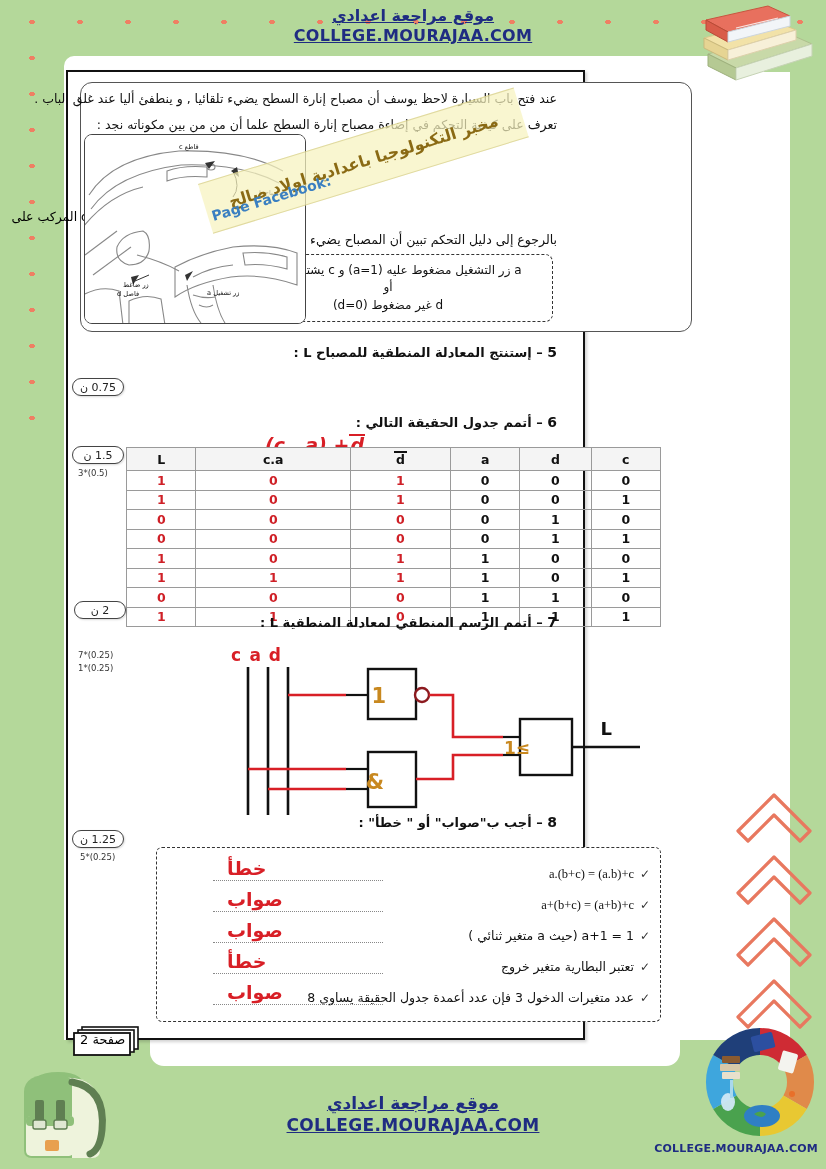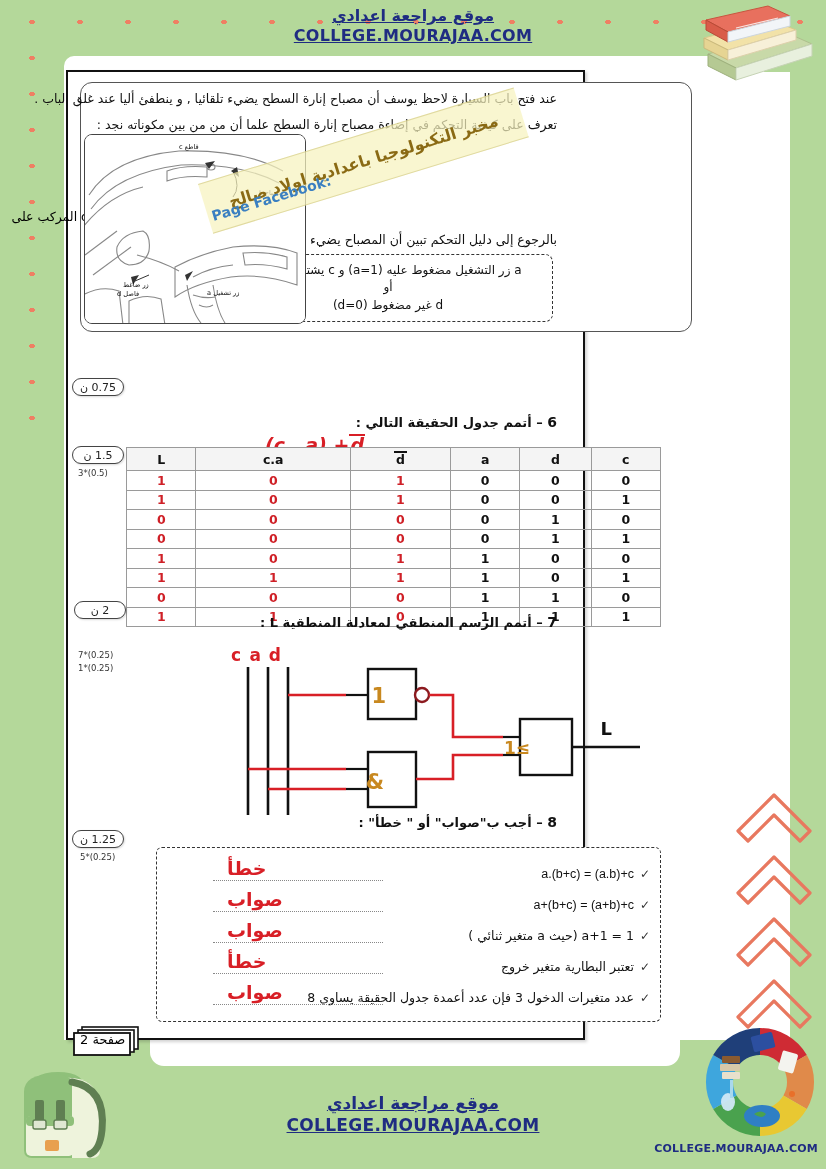--- a/index.html
+++ b/index.html
@@ -200,21 +200,21 @@
   .q8row{
     position:absolute; width:100%; height:31px; display:flex;
     align-items:center; direction:rtl;
   }
   .q8-check{
     position:absolute; right:10px; font-size:12px; color:#333;
   }
   .q8-stmt{
     position:absolute; right:26px; font-size:12.5px; color:#111; direction:rtl; text-align:right;
   }
-  .q8-stmt .ltr{ direction:ltr; display:inline-block; font-family:Liberation Sans, sans-serif; }
+  .q8-stmt .ltr{ direction:ltr; display:inline-block; font-family:Liberation Serif, serif; }
   .q8-dots{
     position:absolute; left:56px; width:170px; border-bottom:1.4px dotted #888; top:22px;
   }
   .q8-ans{
     position:absolute; left:70px; top:-1px; font-size:19px; font-weight:bold;
     color:#d81f26; direction:rtl; white-space:nowrap;
   }
 
   
   .pagebadge{
@@ -336,20 +336,24 @@
         <text x="34" y="161">فاصل d</text>
       </g>
     </svg>
   </div>
 
   <div class="watermark">
     <span class="wm-ar">مخبر التكنولوجيا باعدادية اولاد صالح</span>
     <span class="wm-fb">Page Facebook:</span>
   </div>
 
+  <div class="q-line" style="right:26px; top:272px;">
+    <span class="q-num">5</span>
+    <span>– إستنتج المعادلة المنطقية للمصباح L :</span>
+  </div>
   <div class="ans5-L">L =</div>
   <div class="ans5-dots"></div>
   <div class="ans5-val">
     <span>(c . a) +</span><span class="ovl">d</span>
   </div>
 
   <div class="q-line" style="right:26px; top:342px;">
     <span class="q-num">6</span>
     <span>– أتمم جدول الحقيقة التالي :</span>
   </div>

